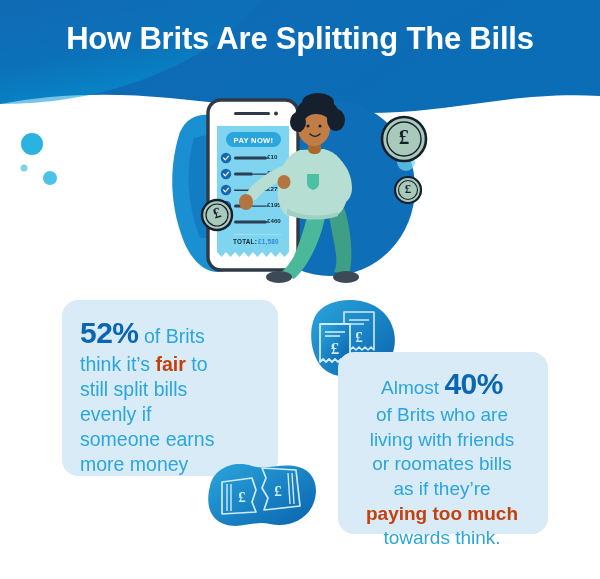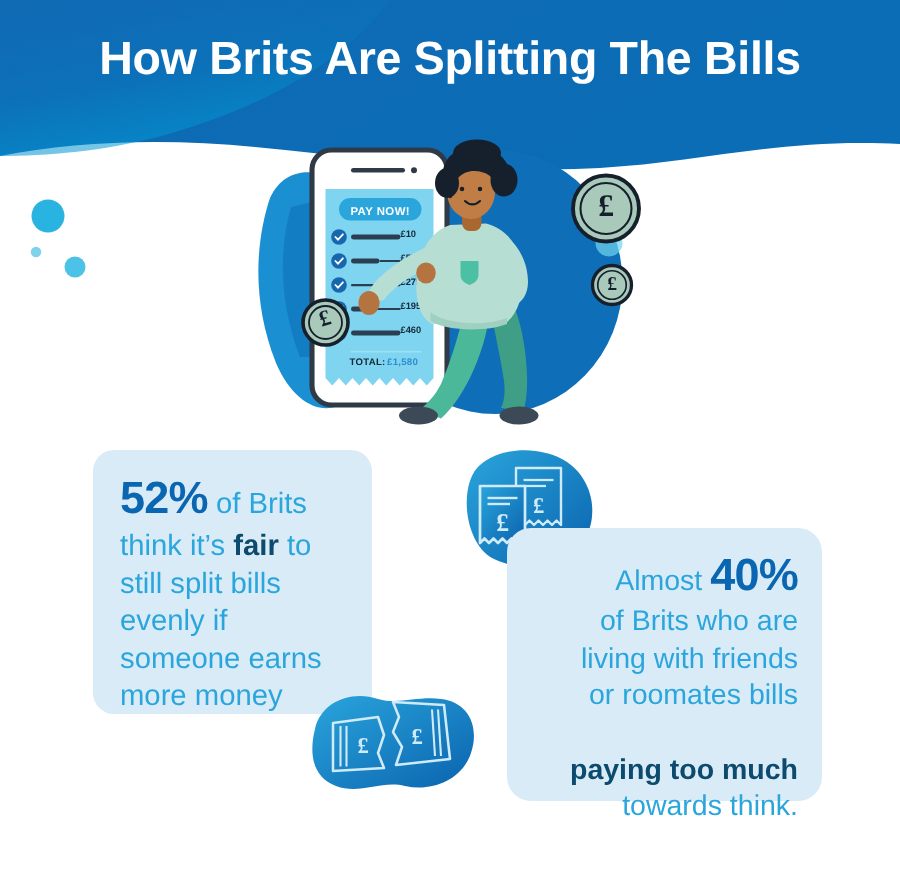--- a/index.html
+++ b/index.html
@@ -29,45 +29,44 @@
   .hero{position:absolute;left:160px;top:92px;width:300px;height:210px;}
 
   
   .stat-box{
     position:absolute;
     background:#d8ebf7;
     border-radius:16px;
     box-sizing:border-box;
   }
   .stat-left{
-    left:62px;top:300px;width:186px;height:176px;
+    left:62px;top:300px;width:216px;height:176px;
     padding:14px 16px 10px 18px;
     text-align:left;
-    border-radius:14px;
   }
   .stat-right{
     left:338px;top:352px;width:210px;height:182px;
     padding:12px 16px 10px 14px;
     text-align:right;
   }
   .stat-text{
     color:#2ba6dd;
     font-size:19.5px;
     line-height:1.28;
     font-weight:normal;
     margin:0;
   }
-  .stat-right .stat-text{font-size:19px;line-height:1.3;}
+  .stat-right .stat-text{font-size:19px;line-height:1.3;text-align:center;}
   .big-pct{
     color:#0b66b2;
     font-weight:bold;
     font-size:30px;
     letter-spacing:-0.5px;
   }
-  .em-bold{color:#0c4a6e;font-weight:bold;}
+  .em-bold{color:#c2410c;font-weight:bold;}
 
   
   .blob{position:absolute;}
   .blob-receipts{left:300px;top:296px;width:104px;height:88px;}
   .blob-notes{left:200px;top:456px;width:122px;height:80px;}
 </style>
 </head>
 <body>
 
 <div id="stage">
@@ -261,21 +260,21 @@
       <span>more money</span>
     </p>
   </div>
 
   <div class="stat-box stat-right">
     <p class="stat-text">
       <span>Almost </span><span class="big-pct">40%</span><br>
       <span>of Brits who are</span><br>
       <span>living with friends</span><br>
       <span>or roomates bills</span><br>
-      <br>
+      <span>as if they’re</span><br>
       <span class="em-bold">paying too much</span><br>
       <span>towards think.</span>
     </p>
   </div>
 
   <svg class="blob blob-notes" width="122" height="80" viewBox="0 0 122 80">
     <defs>
       <linearGradient id="blobGrad2" x1="0" y1="0" x2="1" y2="1">
         <stop offset="0%" stop-color="#2aa5dc"></stop>
         <stop offset="100%" stop-color="#0a63ae"></stop>

